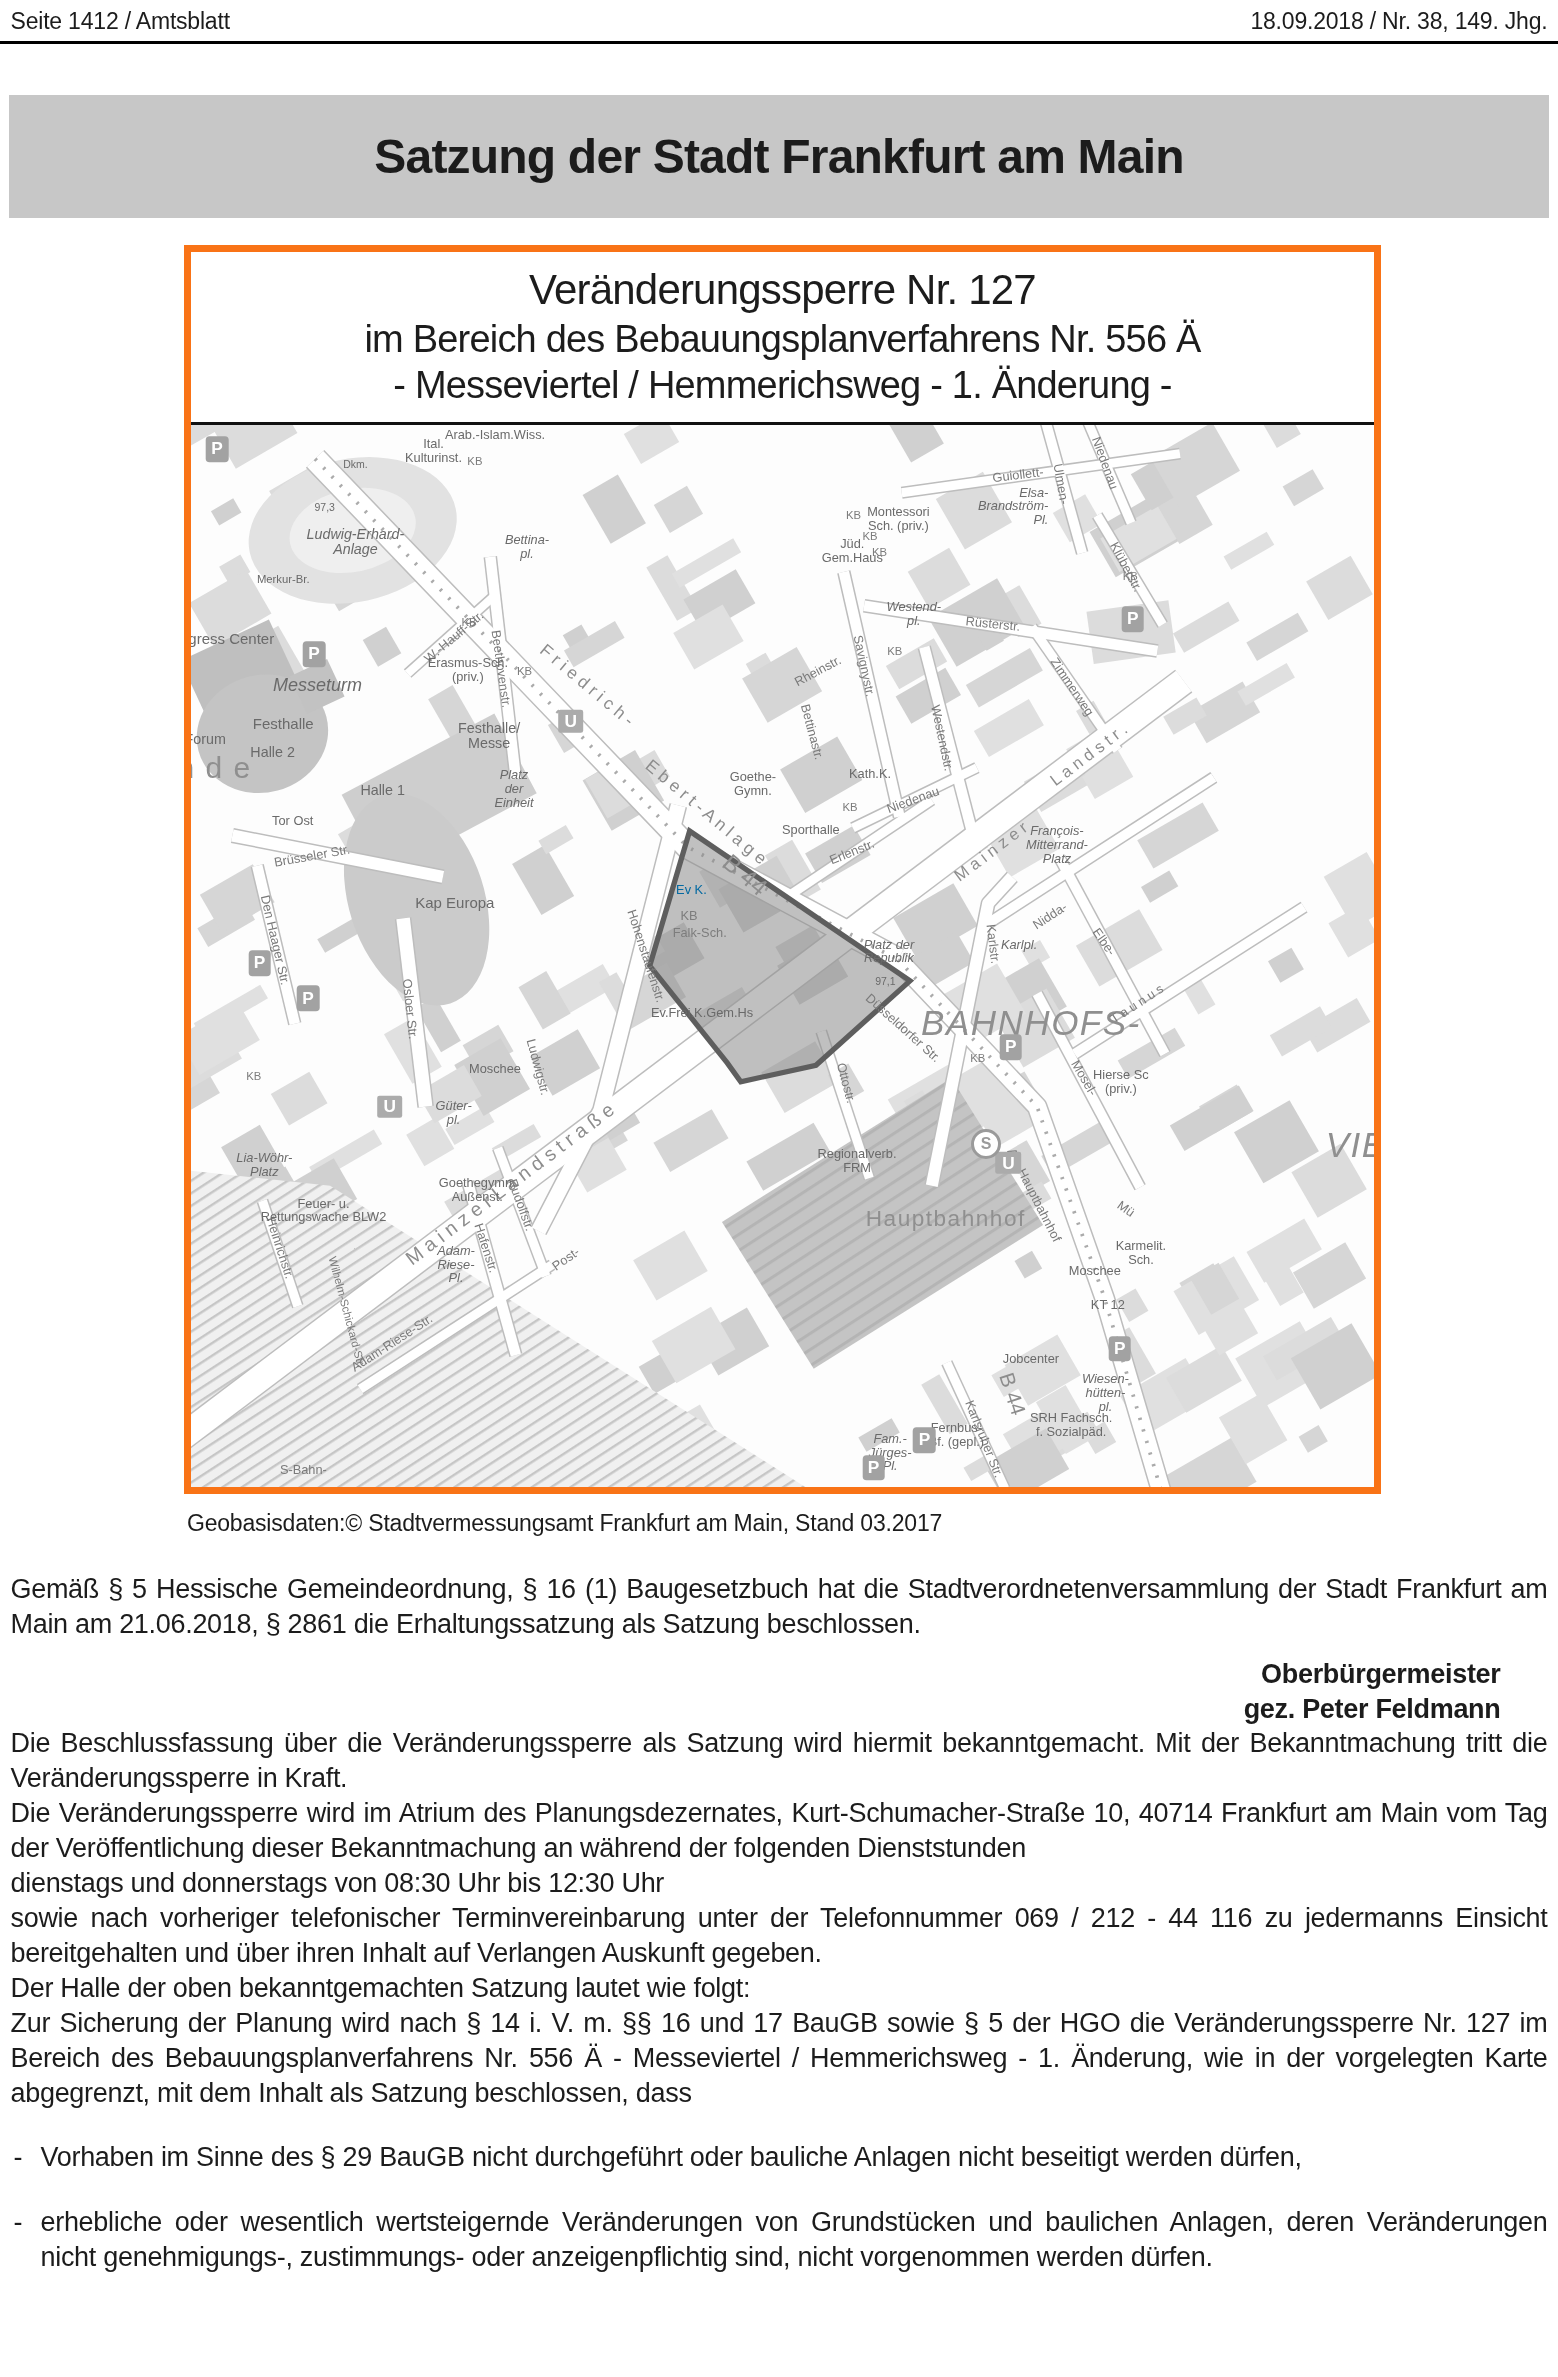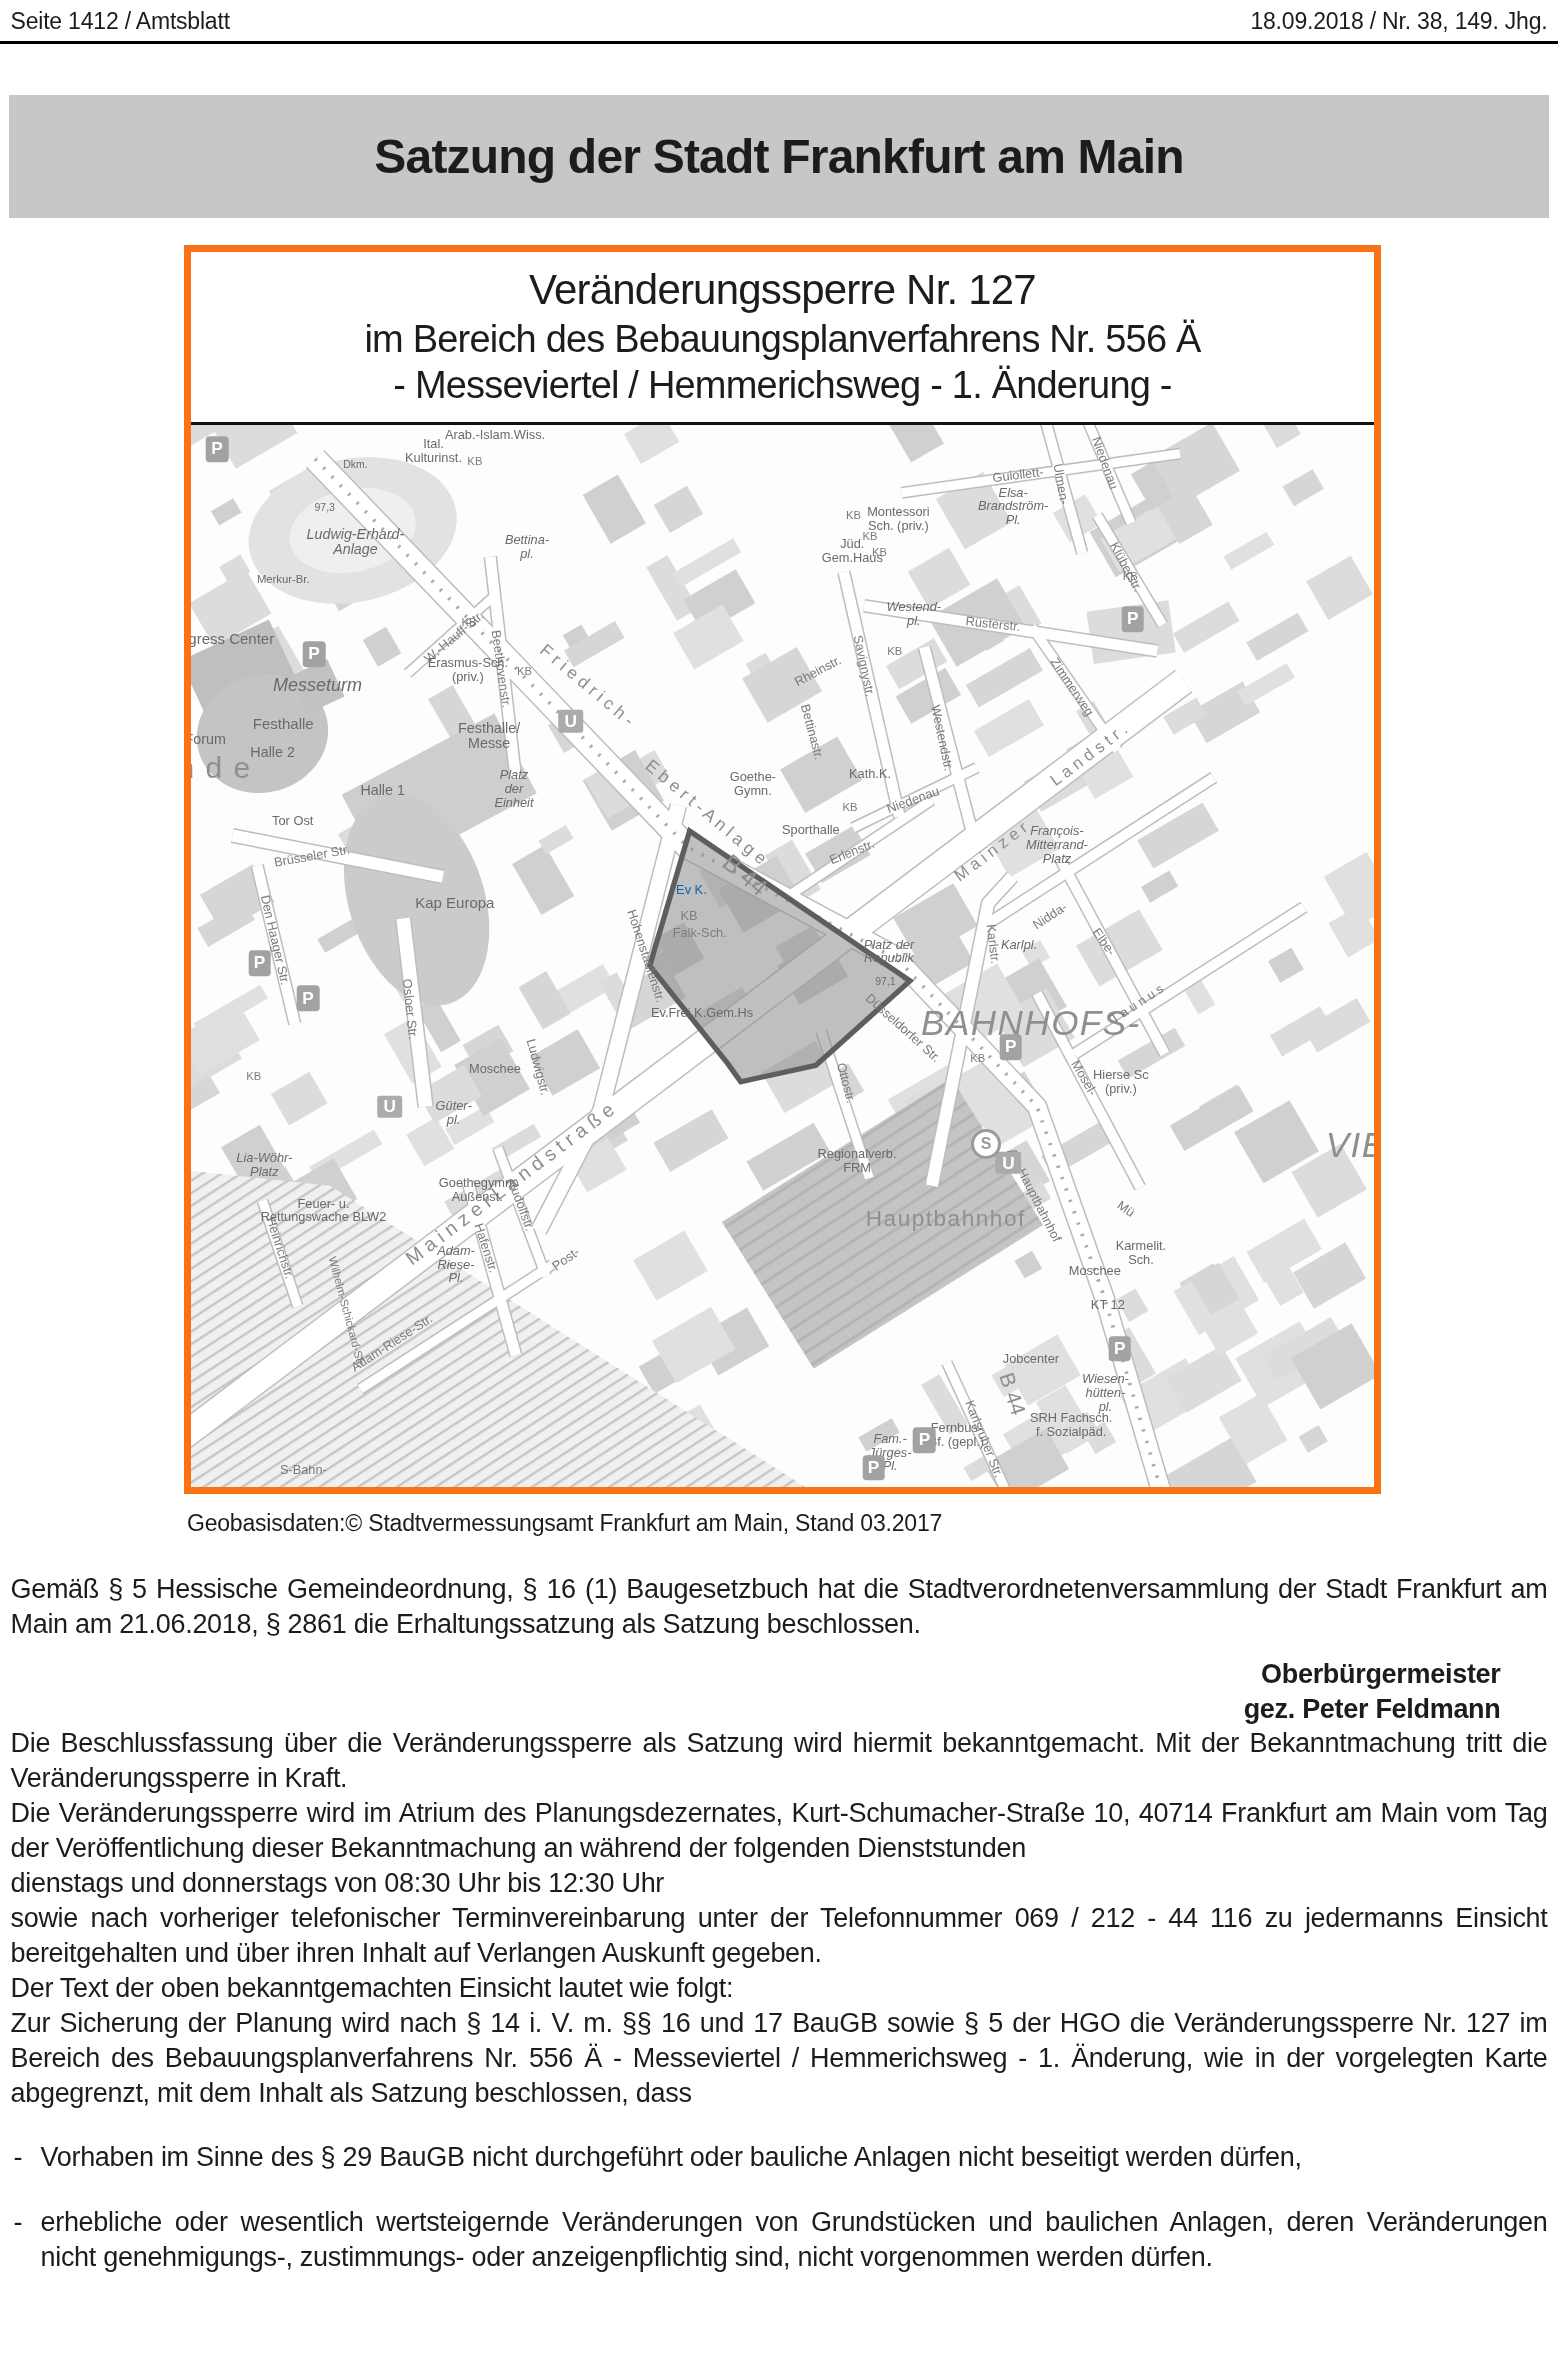--- a/index.html
+++ b/index.html
@@ -436,21 +436,21 @@
 Anlage</div>
           <div class="map-label " style="left: 13.9%; top: 3.8%; --r: 0deg; font-size: 10.5px;">Dkm.</div>
           <div class="map-label " style="left: 7.8%; top: 14.5%; --r: 0deg; font-size: 11.3px;">Merkur-Br.</div>
           <div class="map-label " style="left: 20.5%; top: 2.5%; --r: 0deg;">Ital.
 Kulturinst.</div>
           <div class="map-label " style="left: 25.7%; top: 1%; --r: 0deg;">Arab.-Islam.Wiss.</div>
           <div class="map-label " style="left: 59.8%; top: 8.9%; --r: 0deg;">Montessori
 Sch. (priv.)</div>
           <div class="map-label " style="left: 55.9%; top: 11.9%; --r: 0deg;">Jüd.
 Gem.Haus</div>
-          <div class="map-label " style="left: 69.5%; top: 7.7%; --r: 0deg; font-style: italic;">Elsa-
+          <div class="map-label " style="left: 69.5%; top: 7.7%; --r: 0deg; font-style: italic; text-align: right;">Elsa-
 Brandström-
 Pl.</div>
           <div class="map-label " style="left: 61.1%; top: 17.8%; --r: 0deg; font-style: italic;">Westend-
 pl.</div>
           <div class="map-label " style="left: 57.4%; top: 32.9%; --r: 0deg;">Kath.K.</div>
           <div class="map-label " style="left: 52.4%; top: 38.2%; --r: 0deg;">Sporthalle</div>
           <div class="map-label " style="left: 73.2%; top: 39.6%; --r: 0deg; font-style: italic;">François-
 Mitterrand-
 Platz</div>
           <div class="map-label " style="left: 70%; top: 49%; --r: 0deg; font-style: italic;">Karlpl.</div>
@@ -523,21 +523,21 @@
   <div class="bodytext">
     <p class="just">Gemäß § 5 Hessische Gemeindeordnung, § 16 (1) Baugesetzbuch hat die Stadtverordnetenversammlung der Stadt Frankfurt am Main am 21.06.2018, § 2861 die Erhaltungssatzung als Satzung beschlossen.</p>
     <div class="sig">
       <div>Oberbürgermeister</div>
       <div>gez. Peter Feldmann</div>
     </div>
     <p class="just p-gap">Die Beschlussfassung über die Veränderungssperre als Satzung wird hiermit bekanntgemacht. Mit der Bekanntmachung tritt die Veränderungssperre in Kraft.</p>
     <p class="just p-gap">Die Veränderungssperre wird im Atrium des Planungsdezernates, Kurt-Schumacher-Straße 10, 40714 Frankfurt am Main vom Tag der Veröffentlichung dieser Bekanntmachung an während der folgenden Dienststunden</p>
     <p class="p-gap-lg">dienstags und donnerstags von 08:30 Uhr bis 12:30 Uhr</p>
     <p class="just p-gap-lg">sowie nach vorheriger telefonischer Terminvereinbarung unter der Telefonnummer 069 / 212 - 44 116 zu jedermanns Einsicht bereitgehalten und über ihren Inhalt auf Verlangen Auskunft gegeben.</p>
-    <p class="p-gap-lg">Der Text der oben bekanntgemachten Einsicht lautet wie folgt:</p>
+    <p class="p-gap-lg">Der Halle der oben bekanntgemachten Satzung lautet wie folgt:</p>
     <p class="just p-gap-lg">Zur Sicherung der Planung wird nach § 14 i. V. m. §§ 16 und 17 BauGB sowie § 5 der HGO die Veränderungssperre Nr. 127 im Bereich des Bebauungsplanverfahrens Nr. 556 Ä - Messeviertel / Hemmerichsweg - 1. Änderung, wie in der vorgelegten Karte abgegrenzt, mit dem Inhalt als Satzung beschlossen, dass</p>
     <ul class="dashes">
       <li class="just">Vorhaben im Sinne des § 29 BauGB nicht durchgeführt oder bauliche Anlagen nicht beseitigt werden dürfen,</li>
       <li class="just">erhebliche oder wesentlich wertsteigernde Veränderungen von Grundstücken und baulichen Anlagen, deren Veränderungen nicht genehmigungs-, zustimmungs- oder anzeigenpflichtig sind, nicht vorgenommen werden dürfen.</li>
     </ul>
   </div>
 </div>
 
 
 </body></html>

